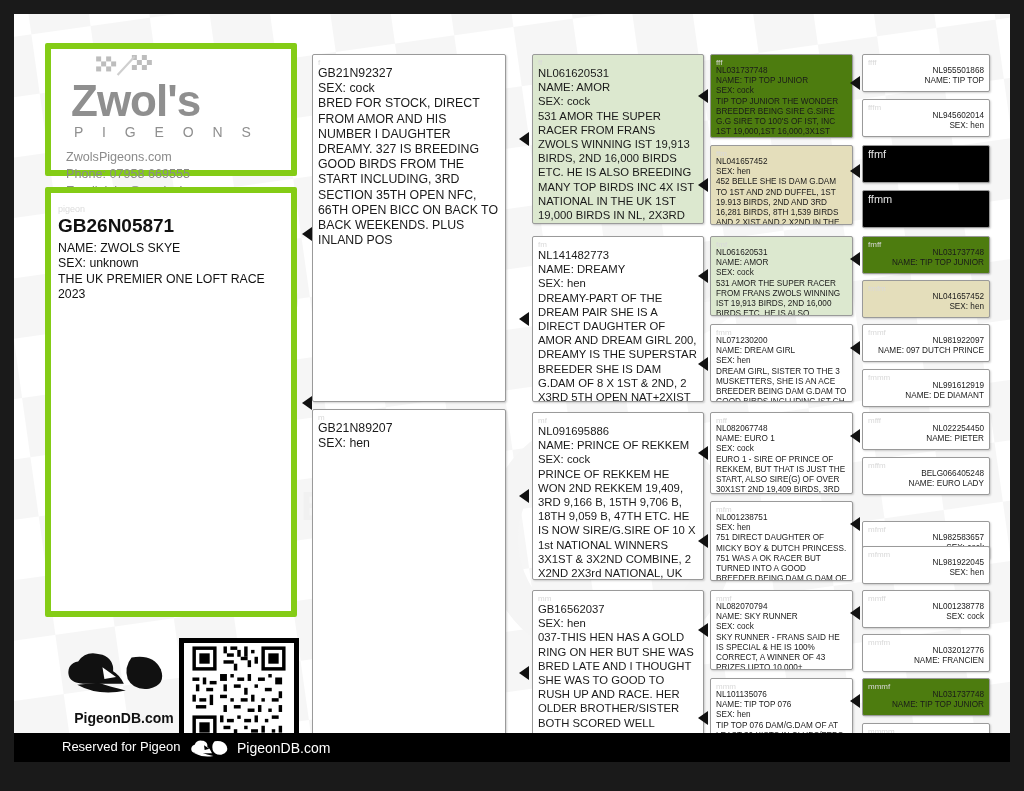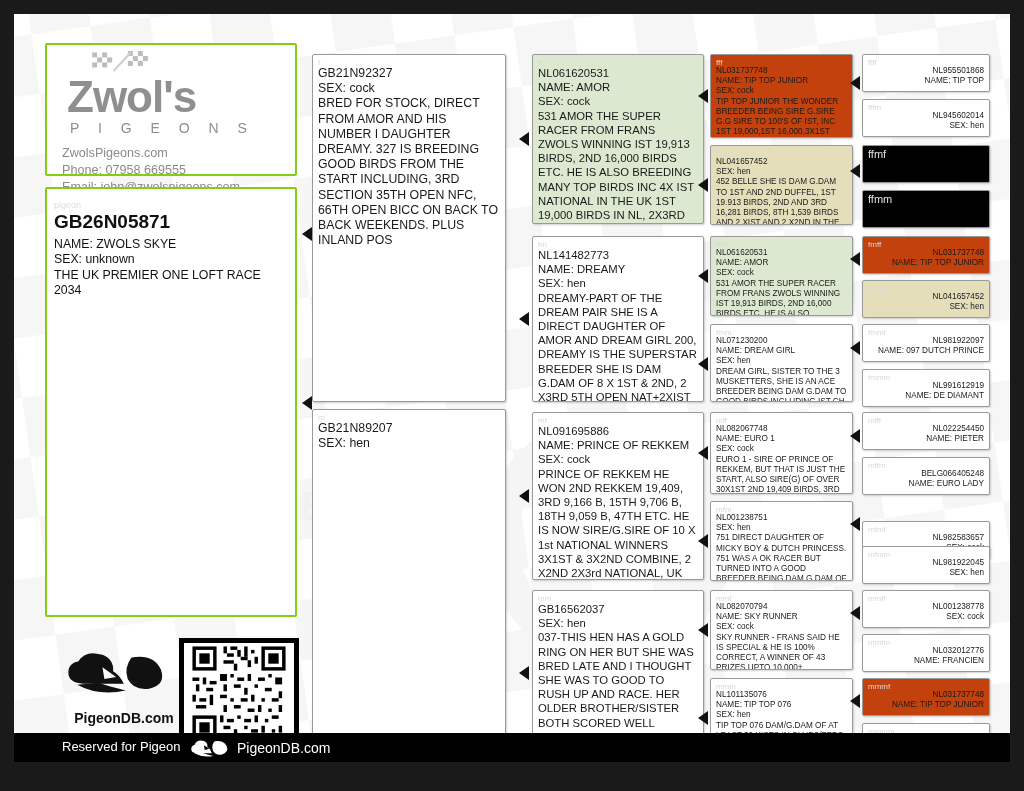--- a/index.html
+++ b/index.html
@@ -66,39 +66,39 @@
   .card .nm   { font-size:9.5px; color:#1a1a1a; line-height:11.4px; }
   .card .sx   { font-size:9.5px; color:#1a1a1a; line-height:11.4px; }
   .card .dsc  { font-size:9.5px; color:#1a1a1a; line-height:11.4px; }
 
   .c1 .ring,.c1 .nm,.c1 .sx,.c1 .dsc { font-size:12.3px; line-height:15.2px; }
   .c2 .ring,.c2 .nm,.c2 .sx,.c2 .dsc { font-size:11.3px; line-height:14.2px; }
   .c3 .ring,.c3 .nm,.c3 .sx,.c3 .dsc { font-size:8.2px;  line-height:10.2px; }
   .c4 .ring,.c4 .nm,.c4 .sx,.c4 .dsc { font-size:8.2px;  line-height:10.2px;text-align:right; }
 
   .card.green { background:#dce8cf; }
-  .card.blue  { background:#c2410c; }
+  .card.blue  { background:#4d7c0f; }
   .card.khaki { background:#e4debb; }
   .card.empty { background:#000000; }
   .card.empty .ph { font-size:11px; color:#e2e2e2; }
 
   
   .arrow {
     position:absolute;
     width:0; height:0;
     border-top:7px solid transparent;
     border-bottom:7px solid transparent;
     border-right:10px solid #111111;
   }
 
   
   .hdrbox {
     position:absolute;
     background:#ffffff;
-    border:2px solid #84cc16;
+    border:6px solid #84cc16;
     border-radius:2px;
   }
   .logo-wrap { position:absolute; left:14px; top:6px; width:210px; height:92px; }
   .logo-text {
     font-size:44px; font-weight:bold; color:#8f8f8f;
     letter-spacing:-1px; line-height:44px;
     font-family:"Liberation Sans", sans-serif;
   }
   .logo-sub {
     font-size:14px; color:#8f8f8f; letter-spacing:7.5px;
@@ -178,21 +178,21 @@
     <div class="contact" style="position:absolute;left:15px;top:100px;">ZwolsPigeons.com</div>
     <div class="contact" style="position:absolute;left:15px;top:117px;">Phone: 07958 669555</div>
     <div class="contact" style="position:absolute;left:15px;top:134px;">Email: john@zwolspigeons.com</div>
   </div>
 
   <div class="hdrbox" style="left:31px; top:173px; width:252px; height:430px; padding:12px 7px;">
     <div class="subj-ph">pigeon</div>
     <div class="subj-code">GB26N05871</div>
     <div class="subj-line" style="margin-top:4px;">NAME: ZWOLS SKYE</div>
     <div class="subj-line">SEX: unknown</div>
-    <div class="subj-line">THE UK PREMIER ONE LOFT RACE 2034</div>
+    <div class="subj-line">THE UK PREMIER ONE LOFT RACE 2023</div>
   </div>
 
   <div class="brand" style="left:45px; top:628px; width:130px;">
     <svg viewBox="0 0 120 70" style="width:118px;height:68px;">
       <path d="M38 12 Q26 10 19 20 Q8 22 9 33 Q10 42 24 43 L66 43 Q62 34 55 30 Q56 18 44 13 Z" fill="#111"></path>
       <path d="M74 16 Q96 12 104 28 Q110 44 92 48 Q76 50 70 38 Q66 26 74 16 Z" fill="#111"></path>
       <path d="M18 44 Q40 56 68 50 Q52 46 40 42 Z" fill="#111"></path>
       <path d="M44 26 L58 36 L46 38 Z" fill="#fff"></path>
     </svg>
     <div class="brandname" style="margin-top:-4px;">PigeonDB.com</div>

